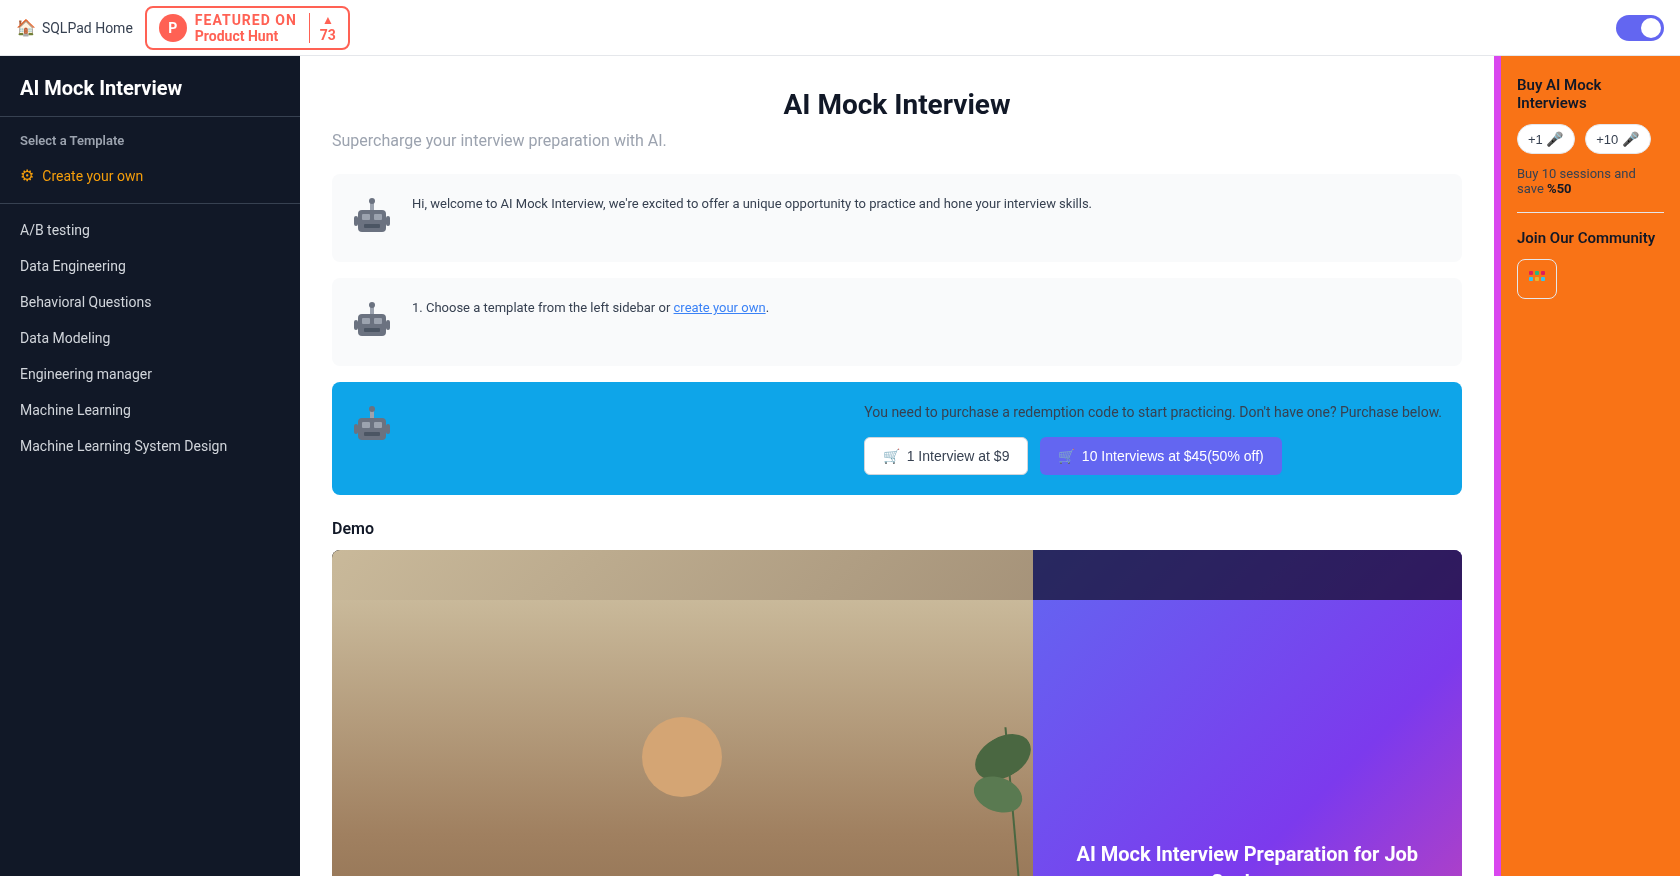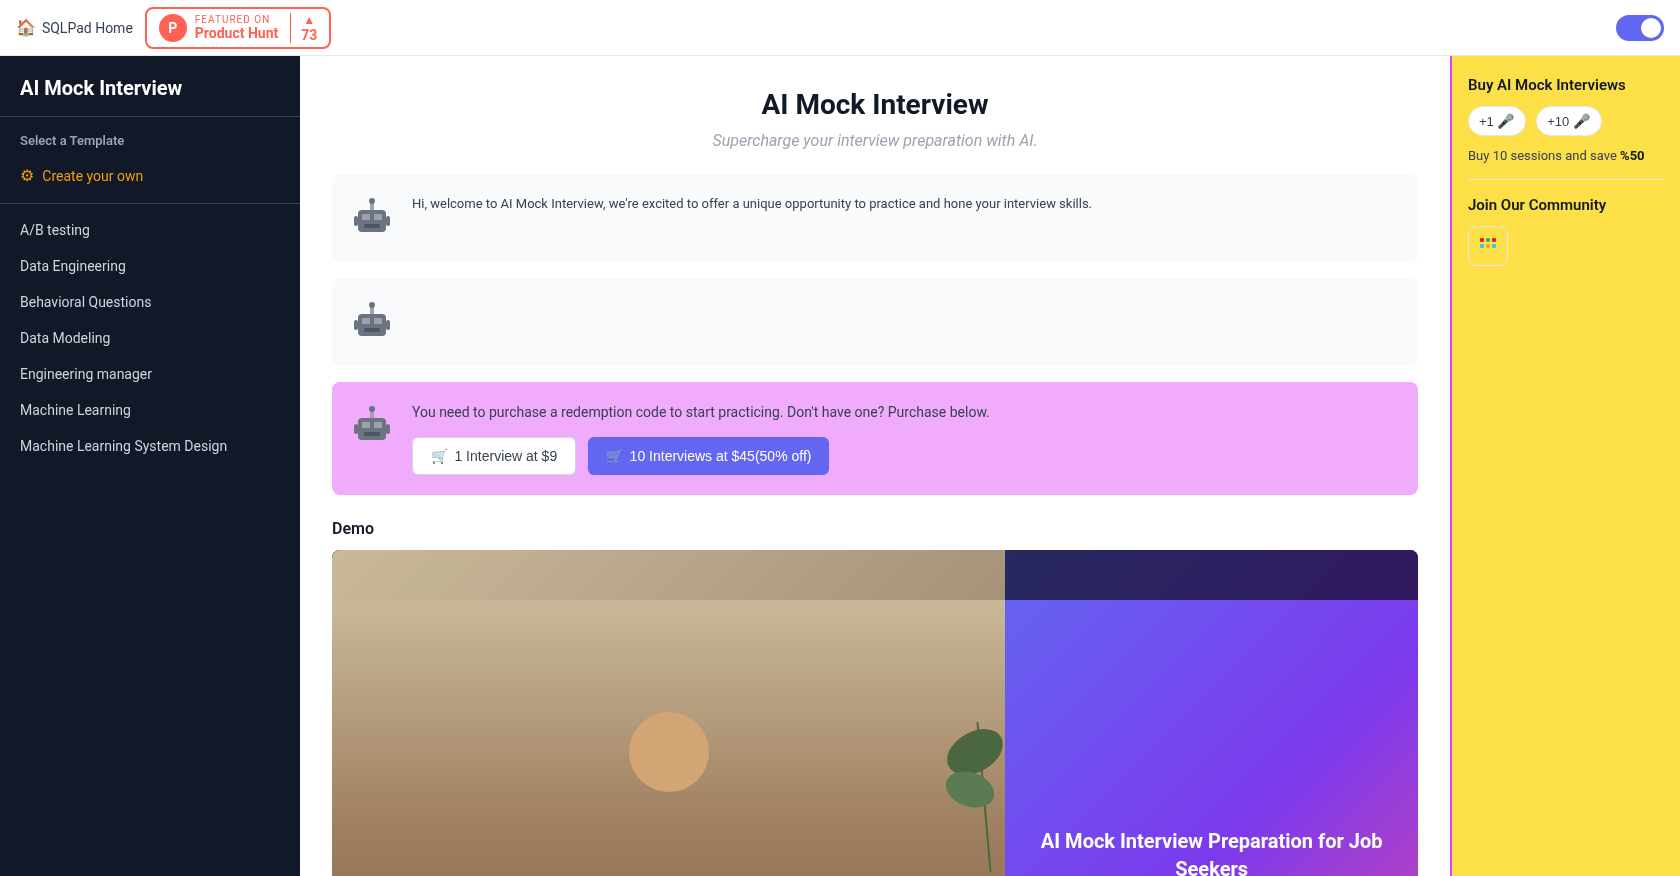--- a/index.html
+++ b/index.html
@@ -49,21 +49,21 @@
       background: #ff6154;
       border-radius: 50%;
       display: flex;
       align-items: center;
       justify-content: center;
       color: white;
       font-weight: bold;
       font-size: 14px;
     }
     .ph-text-block { display: flex; flex-direction: column; }
-    .ph-featured { font-size: 10px; font-weight: 400; text-transform: uppercase; letter-spacing: 1px; color: #ff6154; }
+    .ph-featured { font-size: 14px; font-weight: 700; text-transform: uppercase; letter-spacing: 1px; color: #ff6154; }
     .ph-name { font-size: 14px; font-weight: 700; color: #ff6154; }
     .ph-count {
       display: flex;
       flex-direction: column;
       align-items: center;
       border-left: 1px solid #ff6154;
       padding-left: 10px;
       margin-left: 4px;
       color: #ff6154;
     }
@@ -143,25 +143,23 @@
     }
 
     .page-title {
       text-align: center;
       font-size: 28px;
       font-weight: 700;
       color: #111827;
       margin-bottom: 10px;
     }
     .page-subtitle {
-      text-align: center;
       font-size: 16px;
       color: #9ca3af;
       margin-bottom: 24px;
-      font-style: italic;
     }
 
     .info-card {
       background: #f9fafb;
       border-radius: 8px;
       padding: 20px 20px 20px 16px;
       margin-bottom: 16px;
       display: flex;
       align-items: flex-start;
       gap: 16px;
@@ -172,27 +170,28 @@
       flex-shrink: 0;
       display: flex;
       align-items: center;
       justify-content: center;
     }
     .robot-svg { width: 48px; height: 48px; }
     .info-text { font-size: 13px; color: #374151; line-height: 1.6; }
     .info-text a { color: #3b82f6; text-decoration: underline; cursor: pointer; }
 
     .purchase-card {
-      background: #f0abfc;
+      background: #0ea5e9;
       border-radius: 8px;
       padding: 20px 20px 20px 16px;
       margin-bottom: 24px;
       display: flex;
       align-items: flex-start;
       gap: 16px;
+      justify-content: space-between;
     }
     .purchase-text { font-size: 14px; color: #374151; margin-bottom: 14px; line-height: 1.5; }
     .purchase-buttons { display: flex; gap: 12px; flex-wrap: wrap; }
     .btn-outline {
       display: flex;
       align-items: center;
       gap: 6px;
       padding: 10px 18px;
       border: 1px solid #d1d5db;
       border-radius: 6px;
@@ -289,25 +288,25 @@
       display: flex;
       flex-direction: column;
       align-items: center;
       color: white;
       font-size: 12px;
       cursor: pointer;
     }
 
     
     .right-panel {
-      width: 230px;
+      width: 186px;
       flex-shrink: 0;
       padding: 20px 16px;
-      background: #fde047;
-      border-left: 2px solid #d946ef;
+      background: #f97316;
+      border-left: 7px solid #d946ef;
       overflow-y: auto;
     }
     .panel-section-title {
       font-size: 15px;
       font-weight: 600;
       color: #111827;
       margin-bottom: 12px;
     }
     .buy-options {
       display: flex;
@@ -436,20 +435,24 @@
           <rect x="14" y="20" width="8" height="6" rx="1" fill="#9ca3af"></rect>
           <rect x="26" y="20" width="8" height="6" rx="1" fill="#9ca3af"></rect>
           <rect x="16" y="30" width="16" height="4" rx="1" fill="#4b5563"></rect>
           <rect x="22" y="8" width="4" height="8" fill="#9ca3af"></rect>
           <circle cx="24" cy="7" r="3" fill="#6b7280"></circle>
           <rect x="6" y="22" width="4" height="10" rx="2" fill="#6b7280"></rect>
           <rect x="38" y="22" width="4" height="10" rx="2" fill="#6b7280"></rect>
         </svg>
       </div>
       <div class="info-text">
+        <div>
+          <span>1. Choose a template from the left sidebar or</span>
+          <a>create your own</a><span>.</span>
+        </div>
       </div>
     </div>
 
     <div class="purchase-card">
       <div class="robot-icon">
         <svg class="robot-svg" viewBox="0 0 48 48" fill="none">
           <rect x="10" y="16" width="28" height="22" rx="4" fill="#6b7280"></rect>
           <rect x="14" y="20" width="8" height="6" rx="1" fill="#9ca3af"></rect>
           <rect x="26" y="20" width="8" height="6" rx="1" fill="#9ca3af"></rect>
           <rect x="16" y="30" width="16" height="4" rx="1" fill="#4b5563"></rect>

